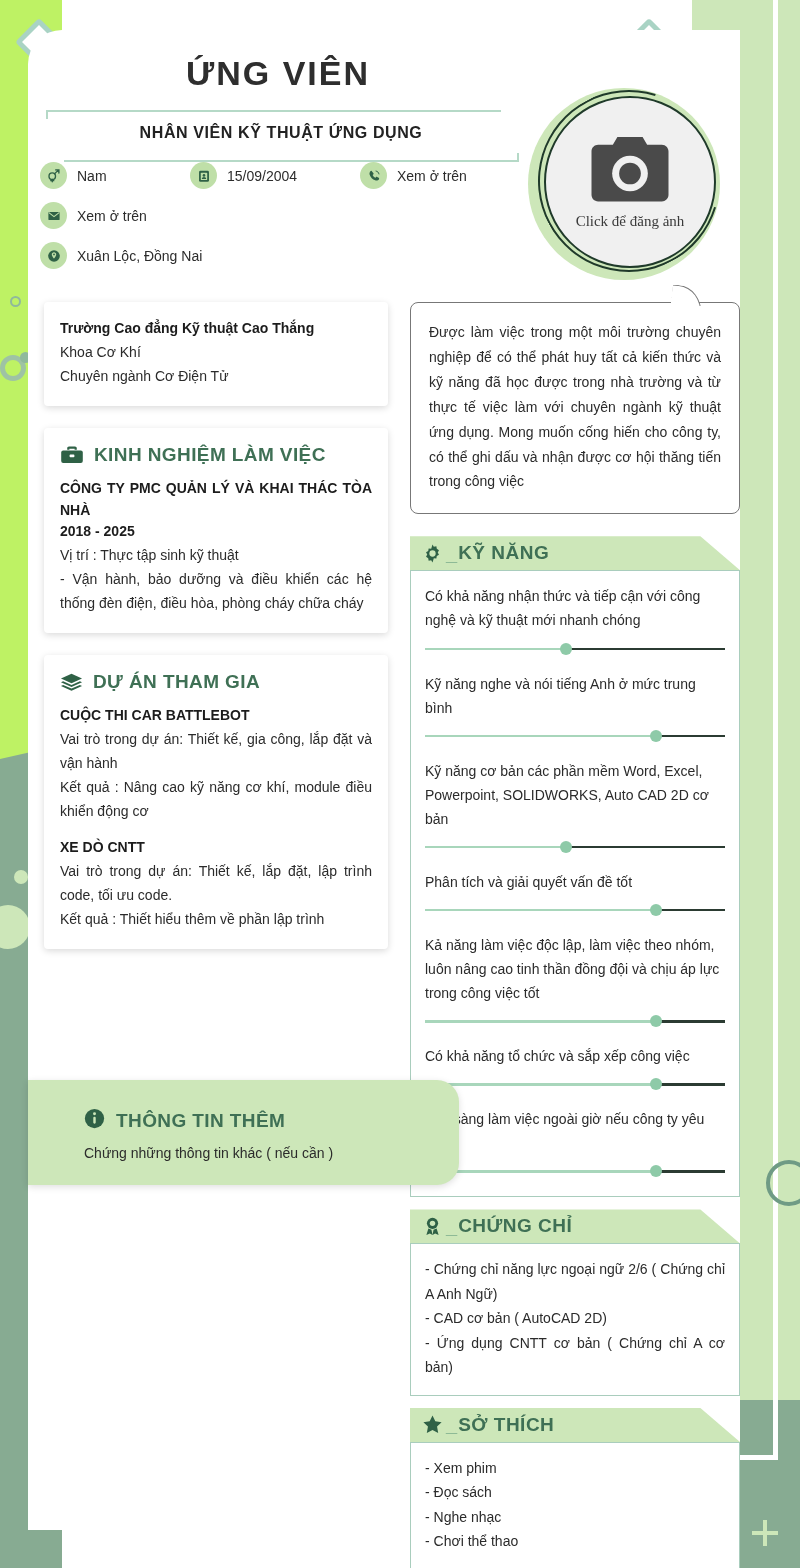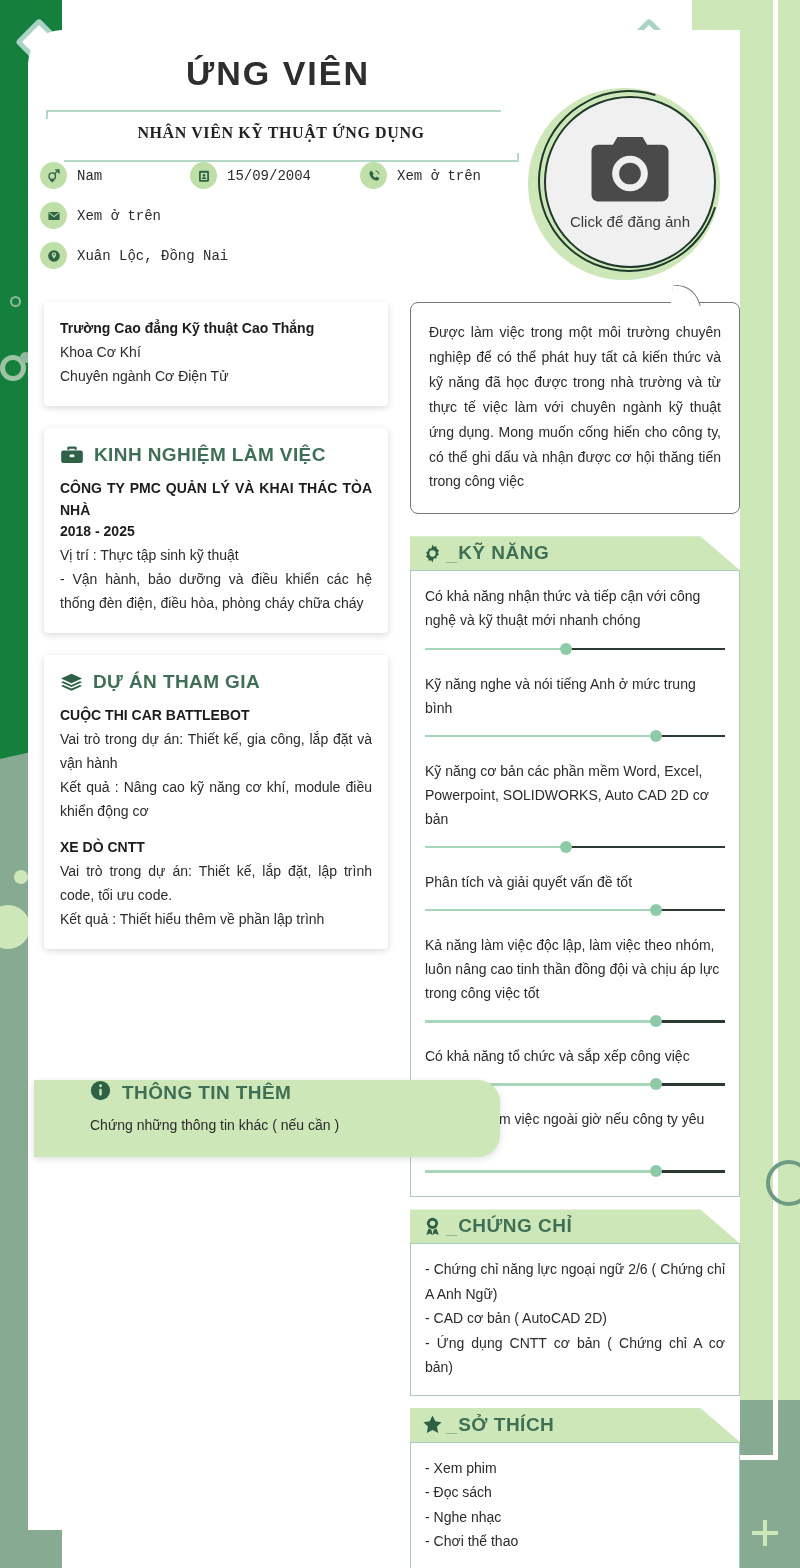--- a/index.html
+++ b/index.html
@@ -6,21 +6,21 @@
   html, body {
     width: 800px; height: 1568px;
     font-family: "Liberation Sans", "DejaVu Sans", sans-serif;
     background: #ffffff;
     overflow: hidden;
   }
 
   #page {
     position: relative;
     width: 800px; height: 1568px;
-    background: #15803d;
+    background: #bef264;
     overflow: hidden;
   }
 
   
   .bg-sage-top {
     position: absolute; top: -50px; left: 262px;
     width: 430px; height: 150px;
     background: #7ca58c;
     border-bottom-left-radius: 70px 40px;
   }
@@ -92,21 +92,21 @@
 
   
   .header { position: absolute; top: 0; left: 0; width: 712px; height: 260px; }
   .cv-title {
     position: absolute; top: 24px; left: 0; width: 500px;
     text-align: center;
     font-size: 34px; font-weight: bold; letter-spacing: 2px;
     color: #2e2e2e;
   }
   .subtitle-wrap {
-    position: absolute; top: 80px; left: 18px; width: 470px; height: 52px; font-family: Liberation Serif, serif;
+    position: absolute; top: 80px; left: 18px; width: 470px; height: 52px;
   }
   .subtitle-line-top {
     position: absolute; top: 0; left: 0; width: 455px; height: 2px;
     background: #b5d9c7;
   }
   .subtitle-line-top::before {
     content: ""; position: absolute; left: 0; top: 0; width: 2px; height: 9px;
     background: #b5d9c7;
   }
   .subtitle-line-bot {
@@ -118,21 +118,21 @@
     background: #b5d9c7;
   }
   .cv-subtitle {
     position: absolute; top: 14px; left: 0; width: 470px;
     text-align: center;
     font-size: 16px; font-weight: bold; letter-spacing: 0.6px;
     color: #222;
   }
 
   .contact-grid {
-    position: absolute; top: 132px; left: 12px; width: 480px; font-family: Liberation Mono, monospace;
+    position: absolute; top: 132px; left: 12px; width: 480px;
   }
   .contact-row { display: flex; align-items: center; margin-bottom: 13px; }
   .contact-item { display: flex; align-items: center; }
   .contact-item + .contact-item { margin-left: 0; }
   .ci-icon {
     width: 27px; height: 27px; border-radius: 50%;
     background: #bfdfa8; color: #2f6146;
     display: flex; align-items: center; justify-content: center;
     font-size: 13px; flex: none;
   }
@@ -157,21 +157,21 @@
   .photo {
     position: absolute; top: 66px; left: 516px;
     width: 172px; height: 172px; border-radius: 50%;
     background: #f0f0f0;
     border: 2px solid #1f3a2a;
     display: flex; flex-direction: column;
     align-items: center; justify-content: center;
     z-index: 6;
     cursor: pointer;
   }
-  .photo-caption { margin-top: 4px; font-size: 15px; color: #3a3a3a; }
+  .photo-caption { margin-top: 4px; font-size: 15px; color: #3a3a3a; font-family: Liberation Serif, serif; }
 
   
   .col-left { position: absolute; top: 272px; left: 16px; width: 344px; }
   .col-right { position: absolute; top: 272px; left: 382px; width: 330px; }
 
   
   .lbox {
     background: #ffffff;
     border-radius: 4px;
     box-shadow: 0 2px 7px rgba(0,0,0,0.15);
@@ -188,26 +188,26 @@
     color: #3f7055;
   }
   .b-strong { font-size: 14px; font-weight: bold; color: #1c1c1c; line-height: 1.55; }
   .b-strong.justify { text-align: justify; }
   .b-text { font-size: 14px; color: #2b2b2b; line-height: 1.72; }
   .b-text.justify { text-align: justify; }
   .gap { height: 14px; }
 
   
   .extra-box {
-    position: absolute; top: 1050px; left: 6px;
-    width: 466px;
+    position: absolute; top: 1050px; left: 0;
+    width: 431px;
     background: #cde7b9;
     border-top-right-radius: 22px;
     border-bottom-right-radius: 22px;
-    padding: 0 20px 24px 56px;
+    padding: 28px 20px 24px 56px;
     box-shadow: 0 2px 7px rgba(0,0,0,0.13);
     z-index: 4;
   }
   .extra-head { display: flex; align-items: center; gap: 11px; margin-bottom: 12px; }
   .extra-title { font-size: 19px; font-weight: bold; color: #3f7055; letter-spacing: 0.4px; }
   .extra-body { font-size: 14px; color: #2b2b2b; }
 
   
   .bubble {
     position: relative;

